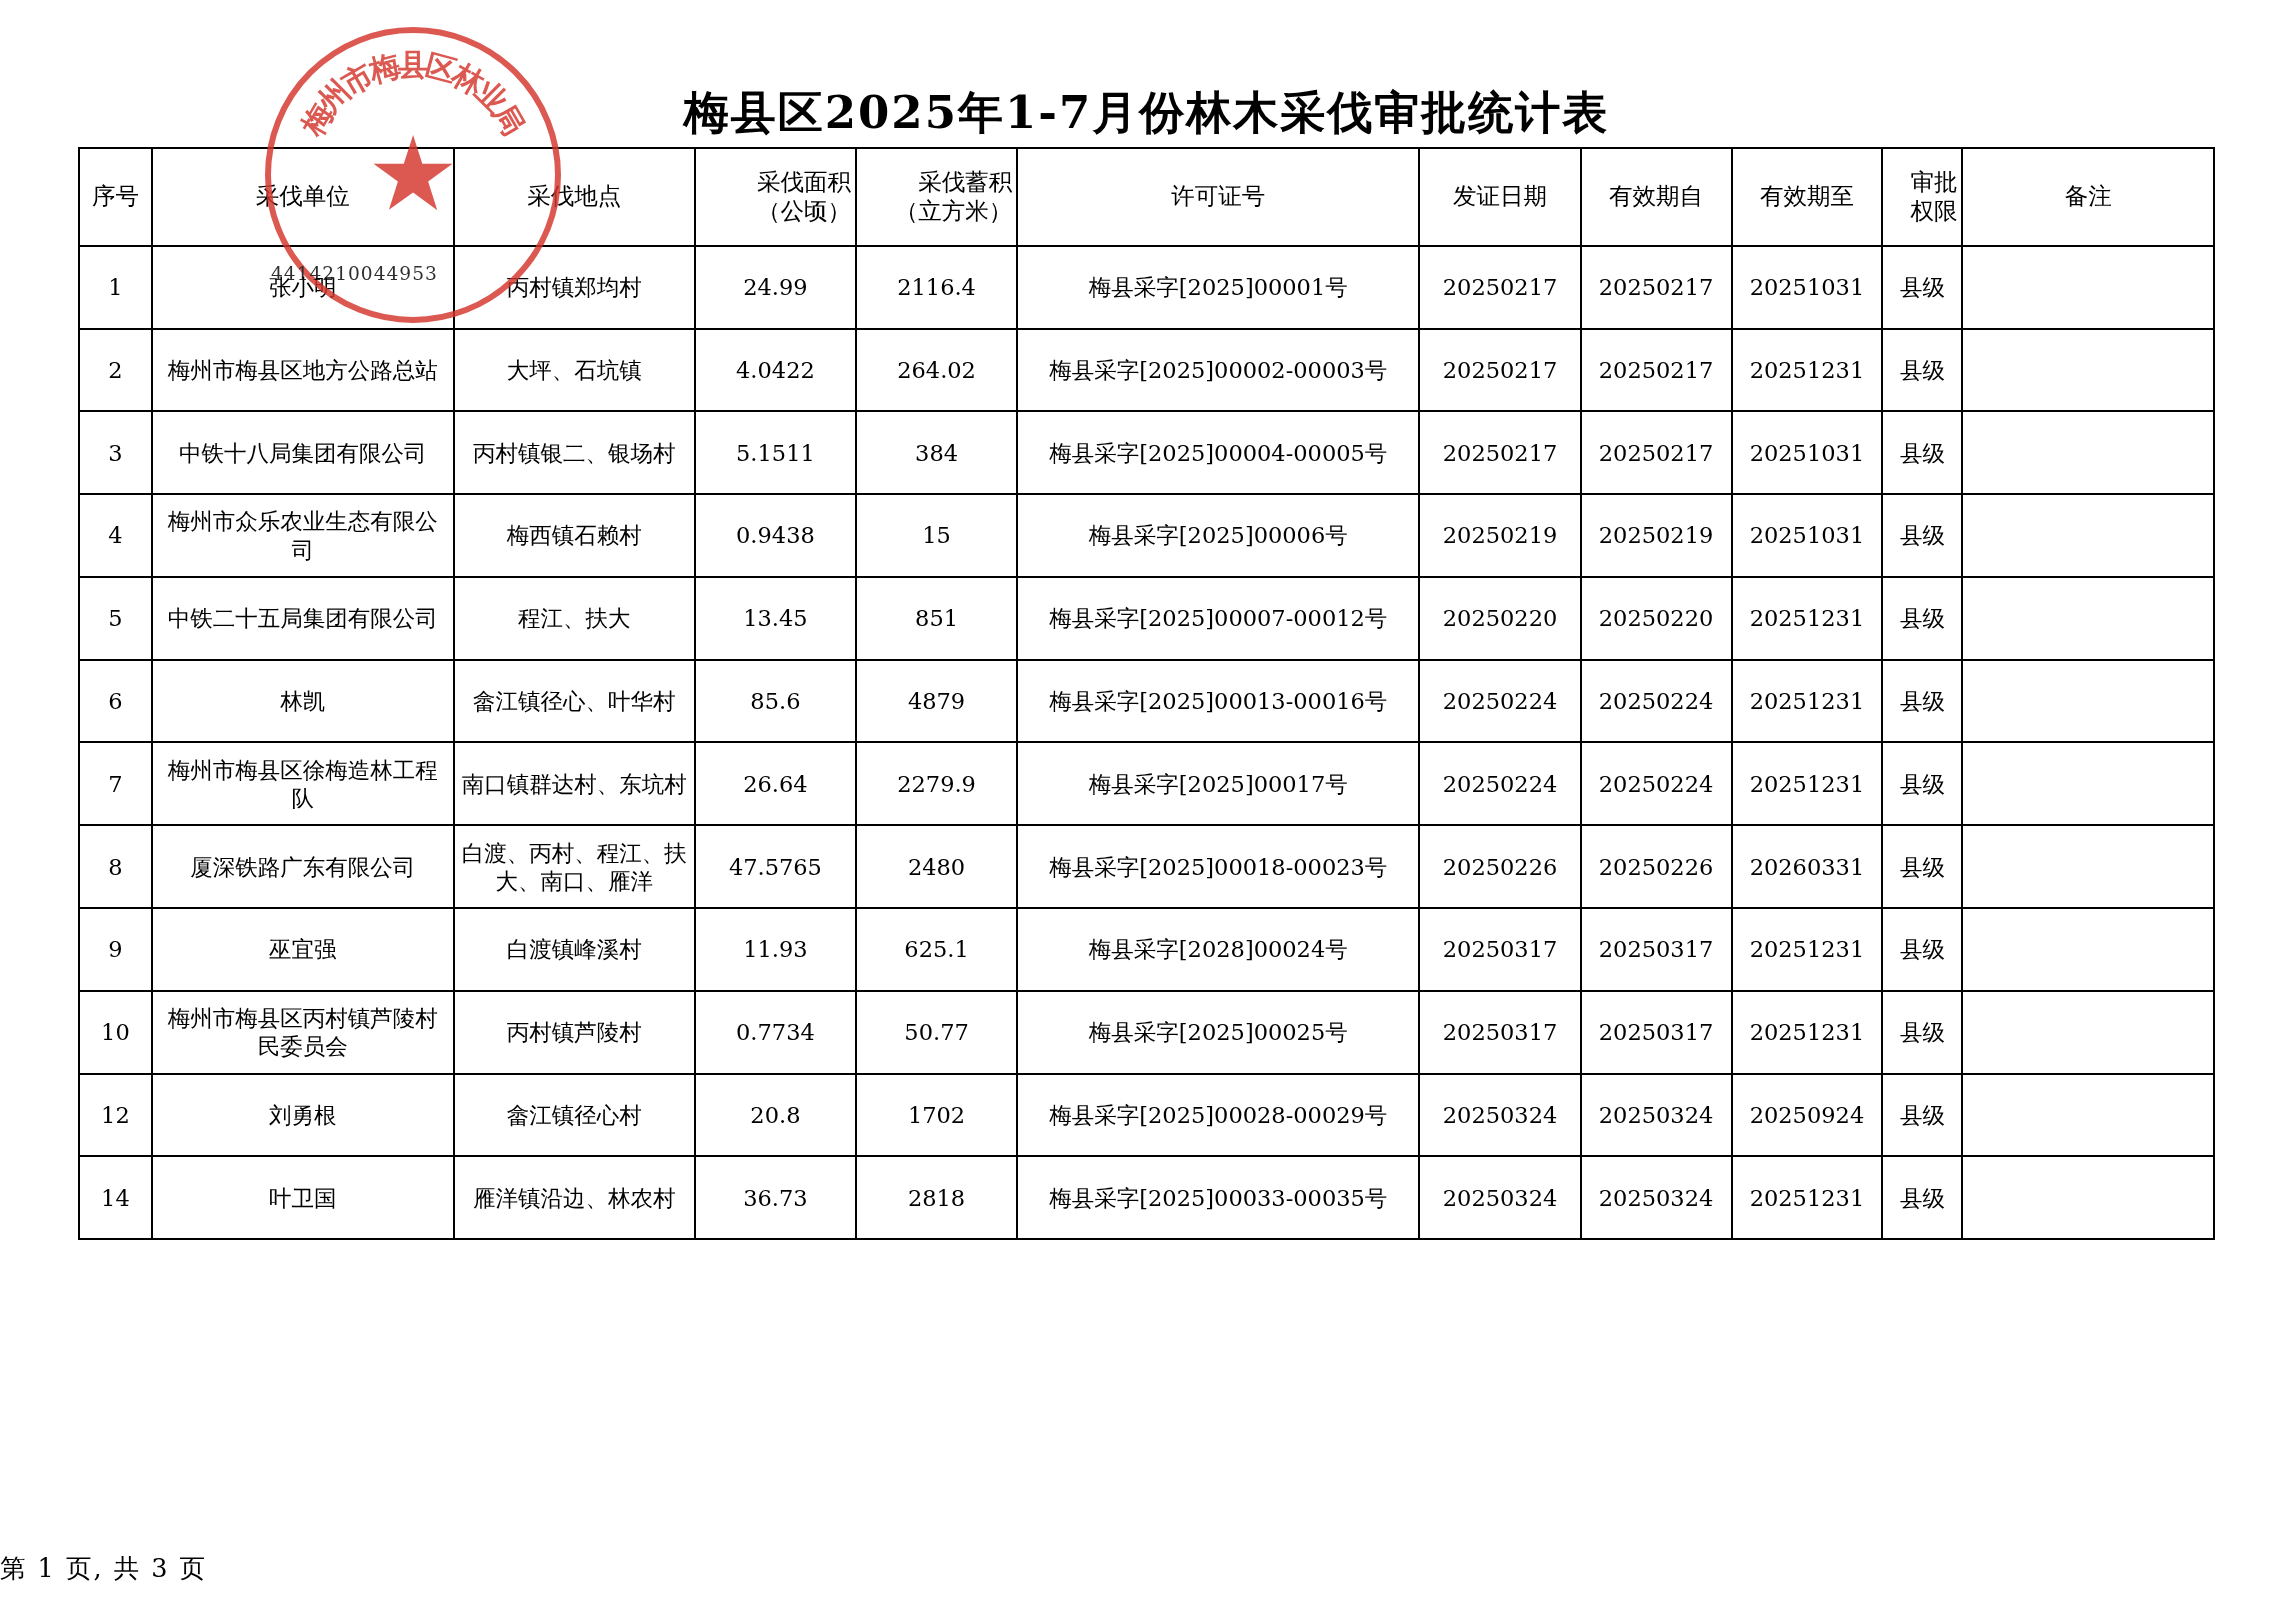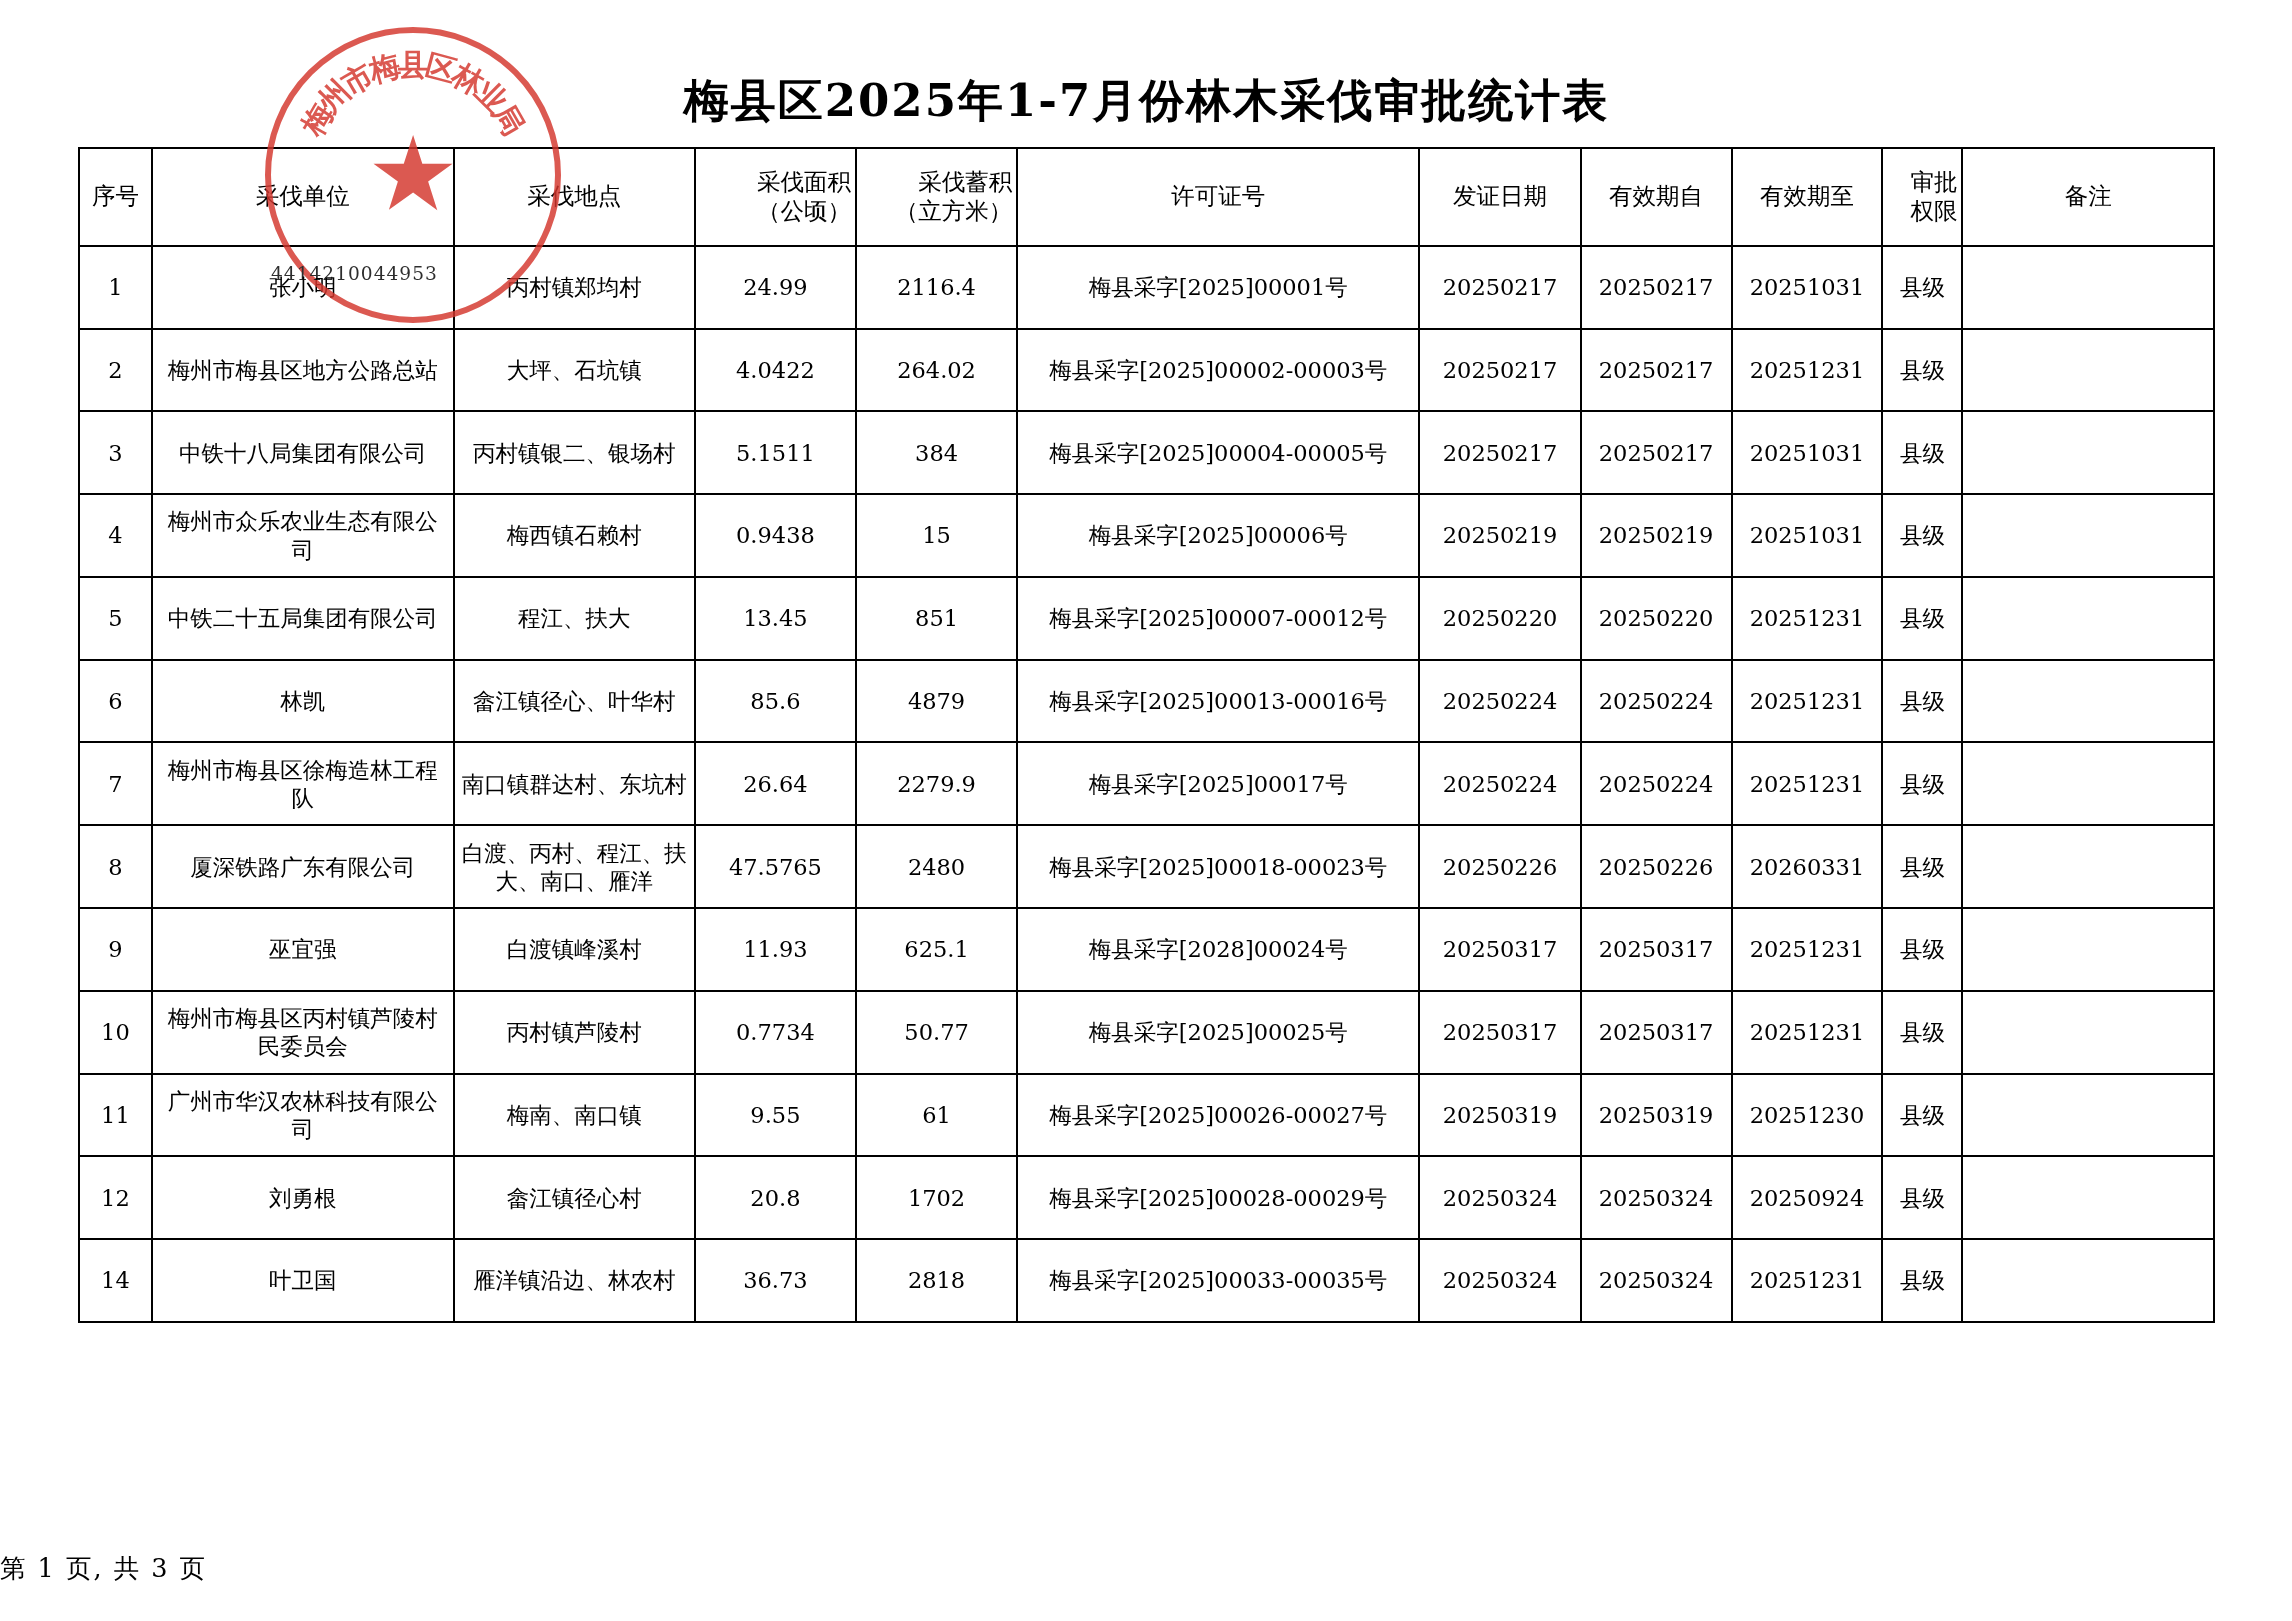--- a/index.html
+++ b/index.html
@@ -25,21 +25,21 @@
 
   
   .title-row {
     position: relative;
     height: 147px;
   }
   .doc-title {
     position: absolute;
     left: 0;
     right: 0;
-    top: 71px;
+    top: 83px;
     text-align: center;
     font-size: 45px;
     font-weight: bold;
     letter-spacing: 2px;
     font-family: "DejaVu Serif", "Liberation Serif", serif;
   }
 
   
   .seal {
     position: absolute;
@@ -326,33 +326,20 @@
           <td>0.7734</td>
           <td>50.77</td>
           <td>梅县采字[2025]00025号</td>
           <td>20250317</td>
           <td>20250317</td>
           <td>20251231</td>
           <td>县级</td>
           <td></td>
         </tr>
         <tr>
-          <td>11</td>
-          <td>广州市华汉农林科技有限公司</td>
-          <td>梅南、南口镇</td>
-          <td>9.55</td>
-          <td>61</td>
-          <td>梅县采字[2025]00026-00027号</td>
-          <td>20250319</td>
-          <td>20250319</td>
-          <td>20251230</td>
-          <td>县级</td>
-          <td></td>
-        </tr>
-        <tr>
           <td>12</td>
           <td>刘勇根</td>
           <td>畲江镇径心村</td>
           <td>20.8</td>
           <td>1702</td>
           <td>梅县采字[2025]00028-00029号</td>
           <td>20250324</td>
           <td>20250324</td>
           <td>20250924</td>
           <td>县级</td>

